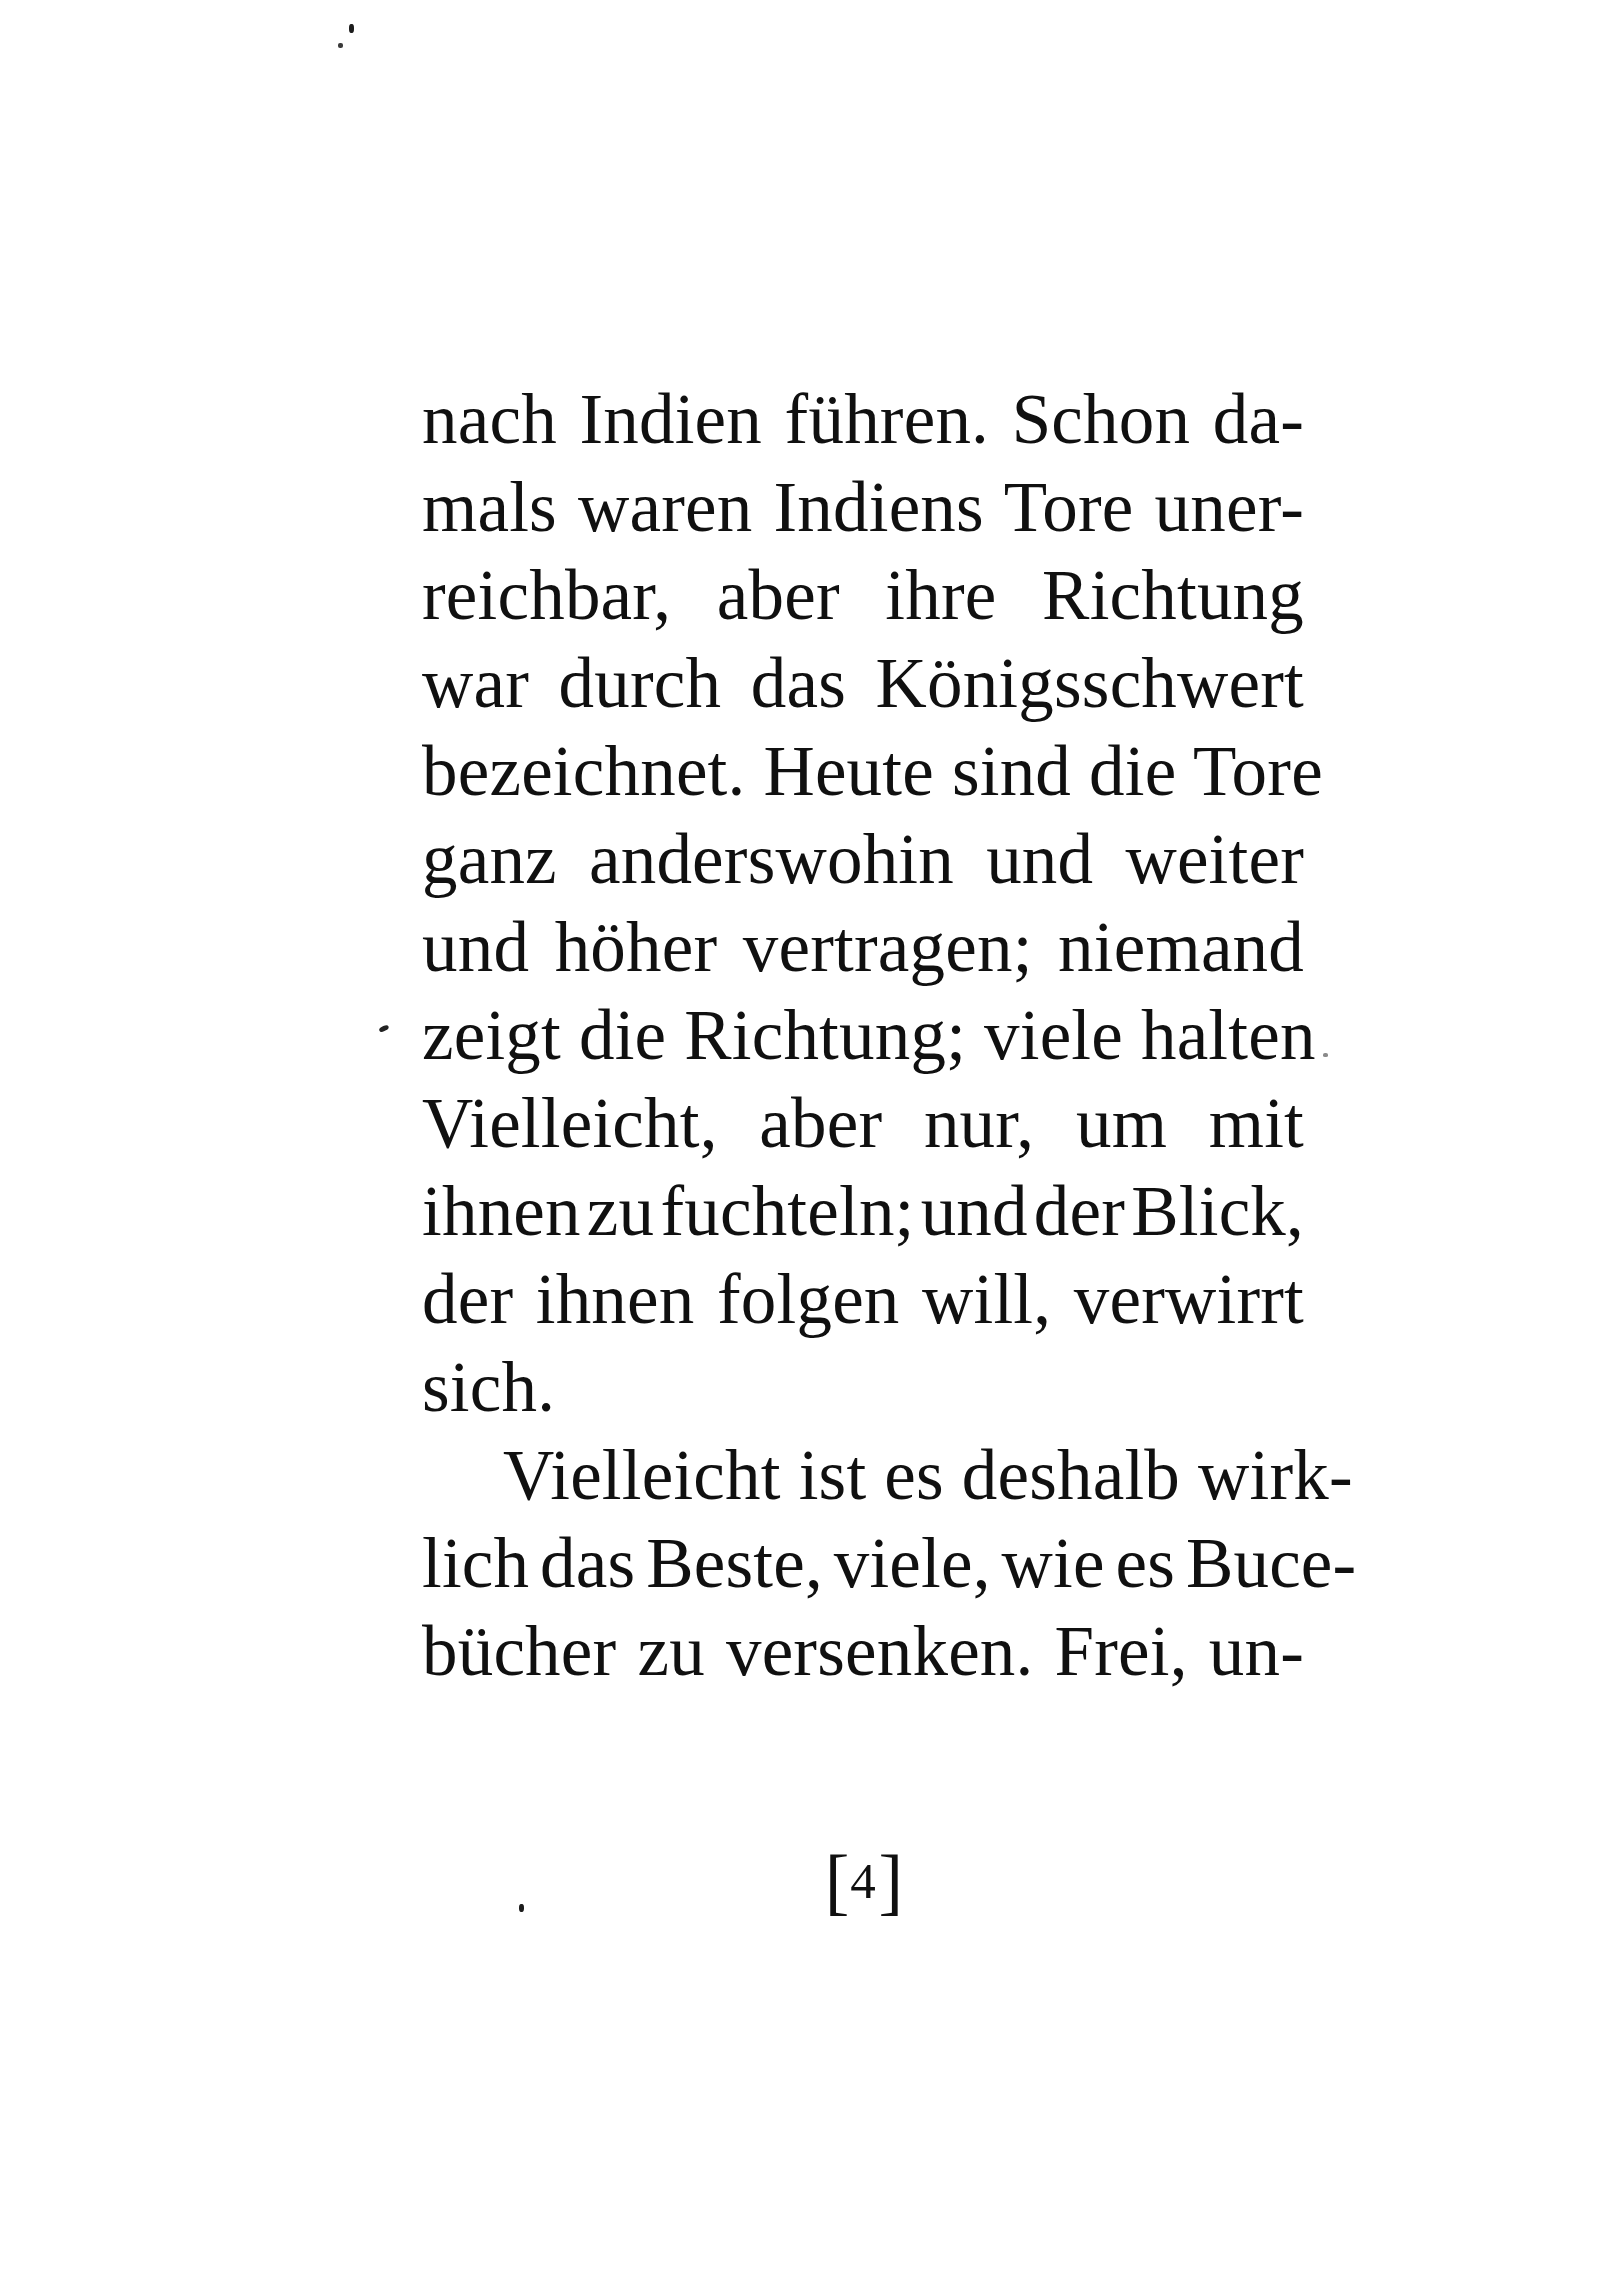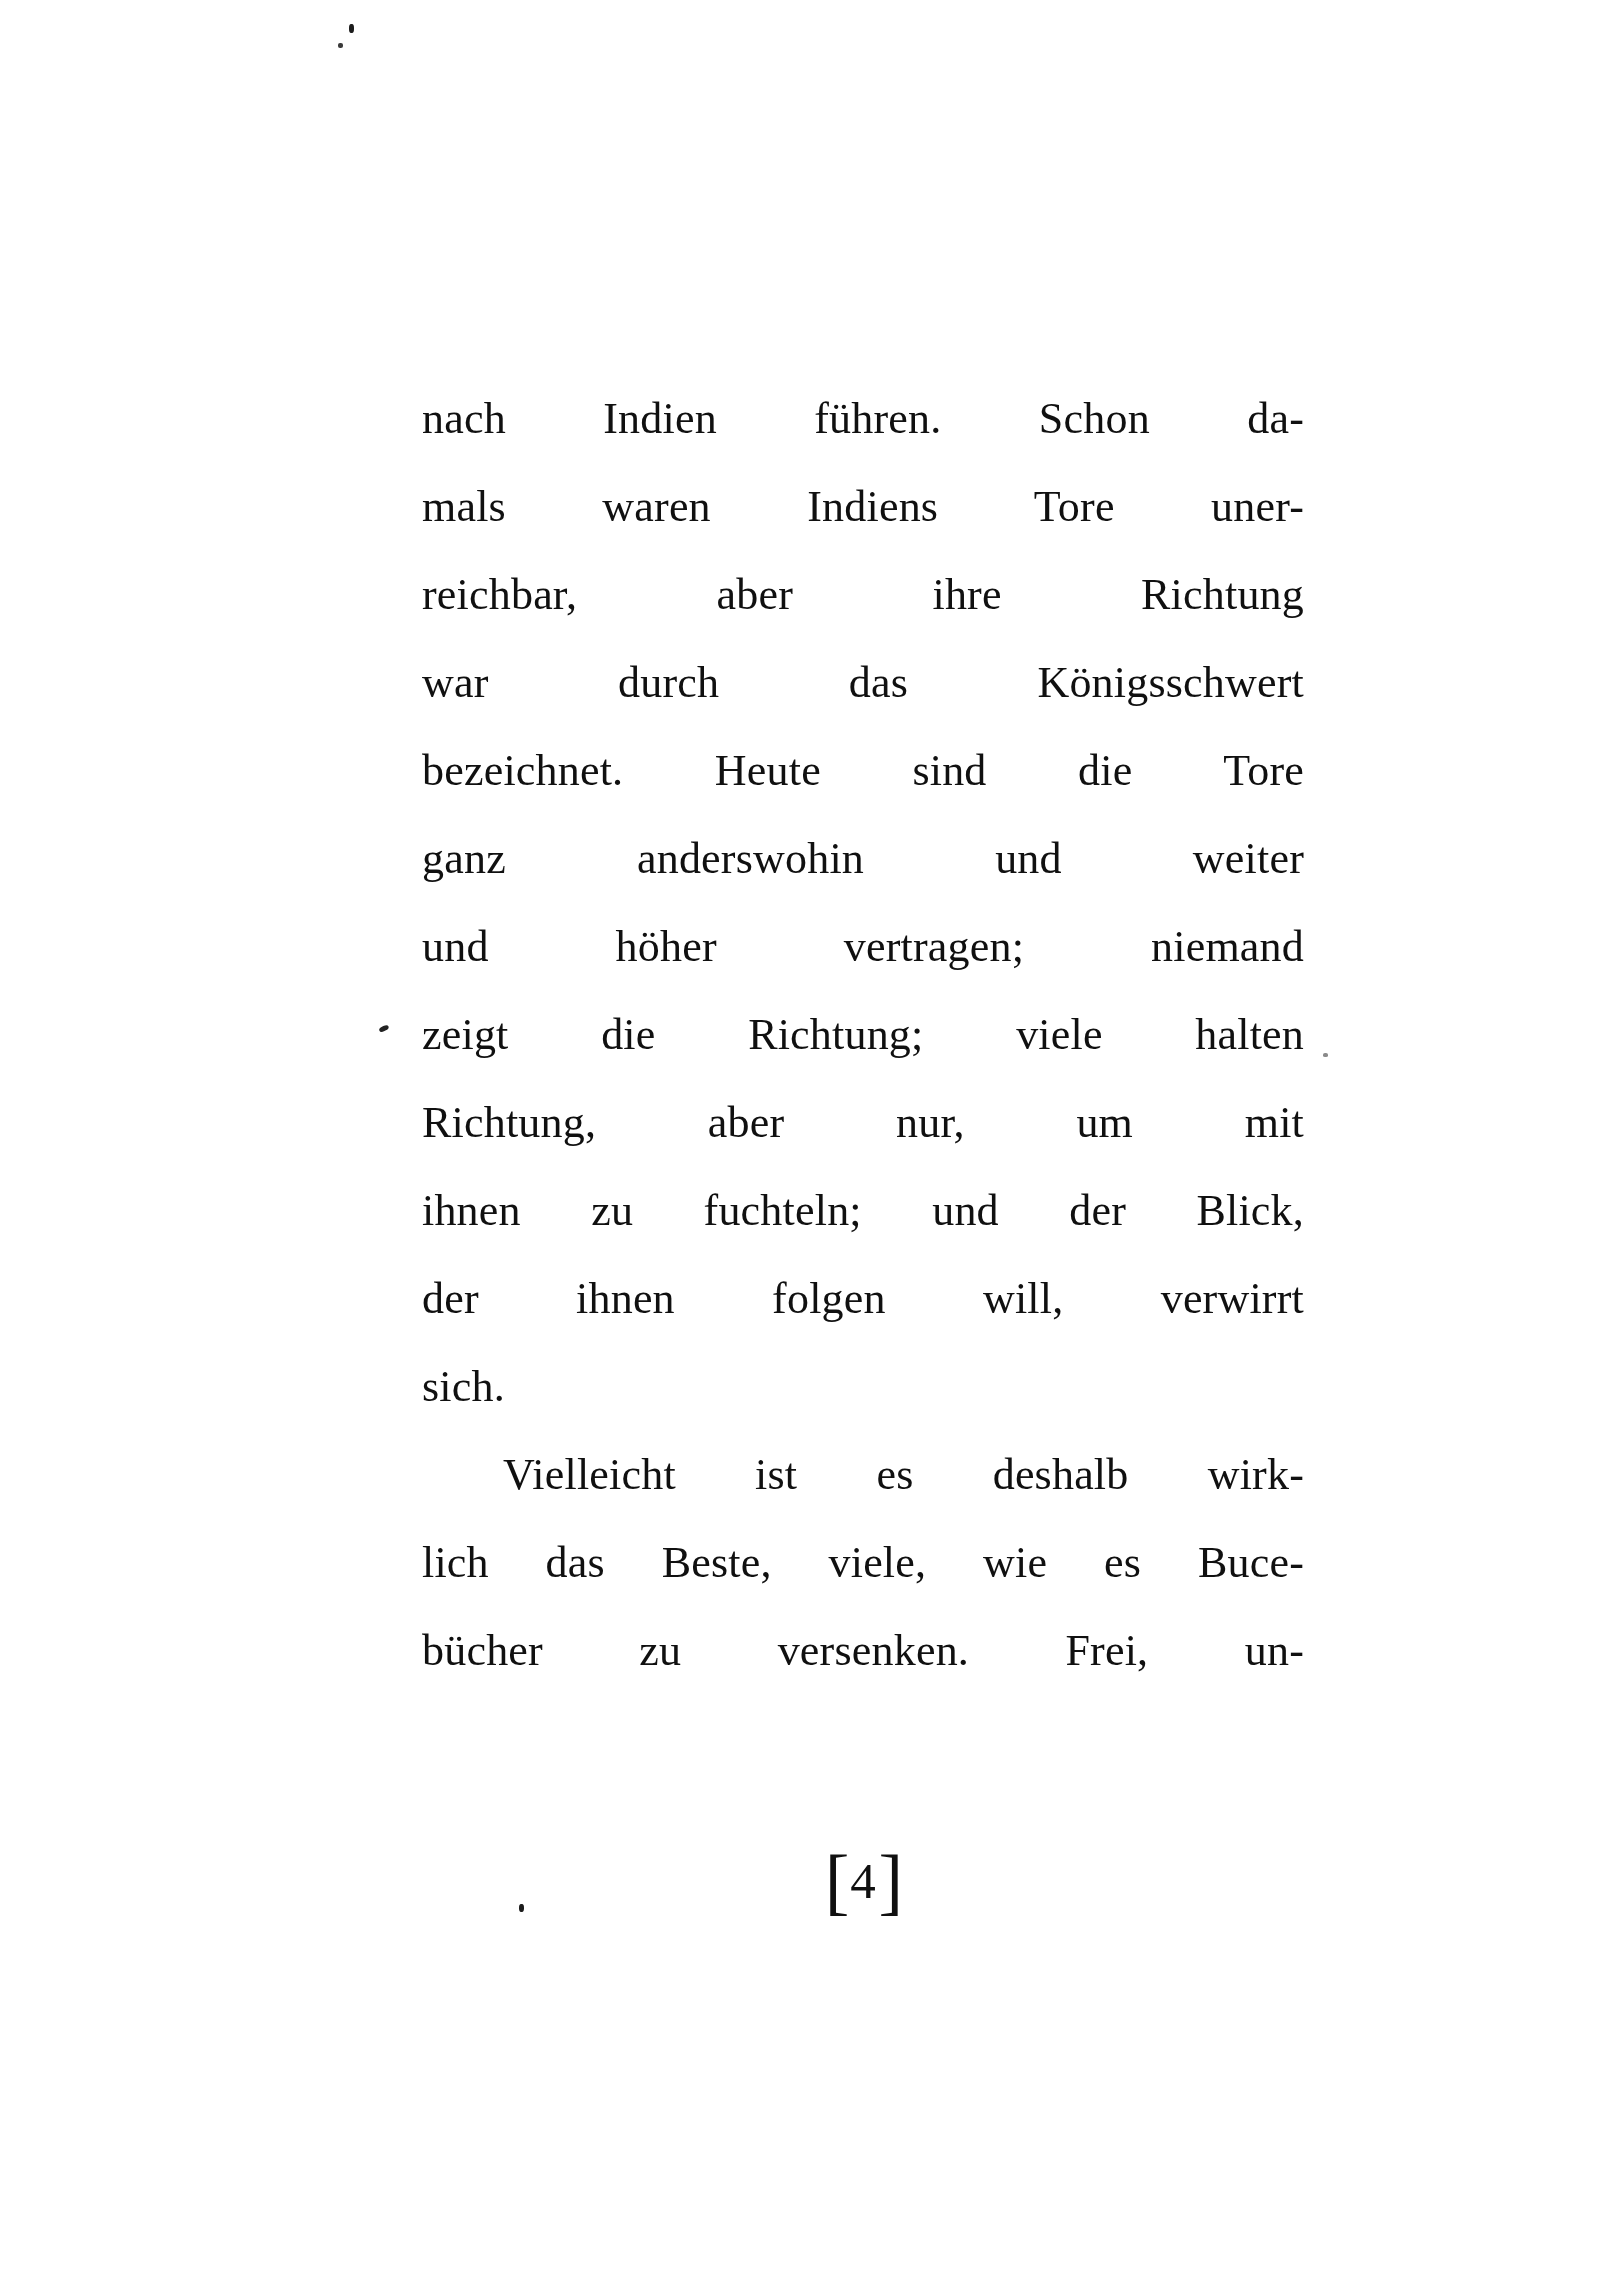--- a/index.html
+++ b/index.html
@@ -16,21 +16,21 @@
     font-family: "Liberation Serif", serif;
     color: #101010;
   }
   .textblock {
     position: absolute;
     left: 422px;
     top: 375px;
     width: 882px;
   }
   .line {
-    font-size: 44px;
+    font-size: 71px;
     line-height: 88px;
     white-space: nowrap;
     text-align: justify;
     text-align-last: justify;
     letter-spacing: 0.2px;
   }
   .line.indent   { padding-left: 81px; }
   .line.para-end { text-align-last: left; }
   .line.tight    { word-spacing: -0.24em; }
   .line.snug     { word-spacing: -0.10em; }
@@ -65,21 +65,21 @@
 <div class="page">
   <div class="textblock" id="textblock">
       <div class="line">nach Indien führen. Schon da-</div>
       <div class="line">mals waren Indiens Tore uner-</div>
       <div class="line">reichbar, aber ihre Richtung</div>
       <div class="line">war durch das Königsschwert</div>
       <div class="line">bezeichnet. Heute sind die Tore</div>
       <div class="line">ganz anderswohin und weiter</div>
       <div class="line">und höher vertragen; niemand</div>
       <div class="line">zeigt die Richtung; viele halten</div>
-      <div class="line">Richtung, aber nur, um mit</div>
+      <div class="line">Vielleicht, aber nur, um mit</div>
       <div class="line tight">ihnen zu fuchteln; und der Blick,</div>
       <div class="line">der ihnen folgen will, verwirrt</div>
       <div class="line para-end">sich.</div>
       <div class="line indent">Vielleicht ist es deshalb wirk-</div>
       <div class="line snug">lich das Beste, viele, wie es Buce-</div>
       <div class="line">bücher zu versenken. Frei, un-</div>
     </div>
 
   <div class="pagenum"><span class="bracket">[</span><span class="digit">4</span><span class="bracket">]</span></div>
 

